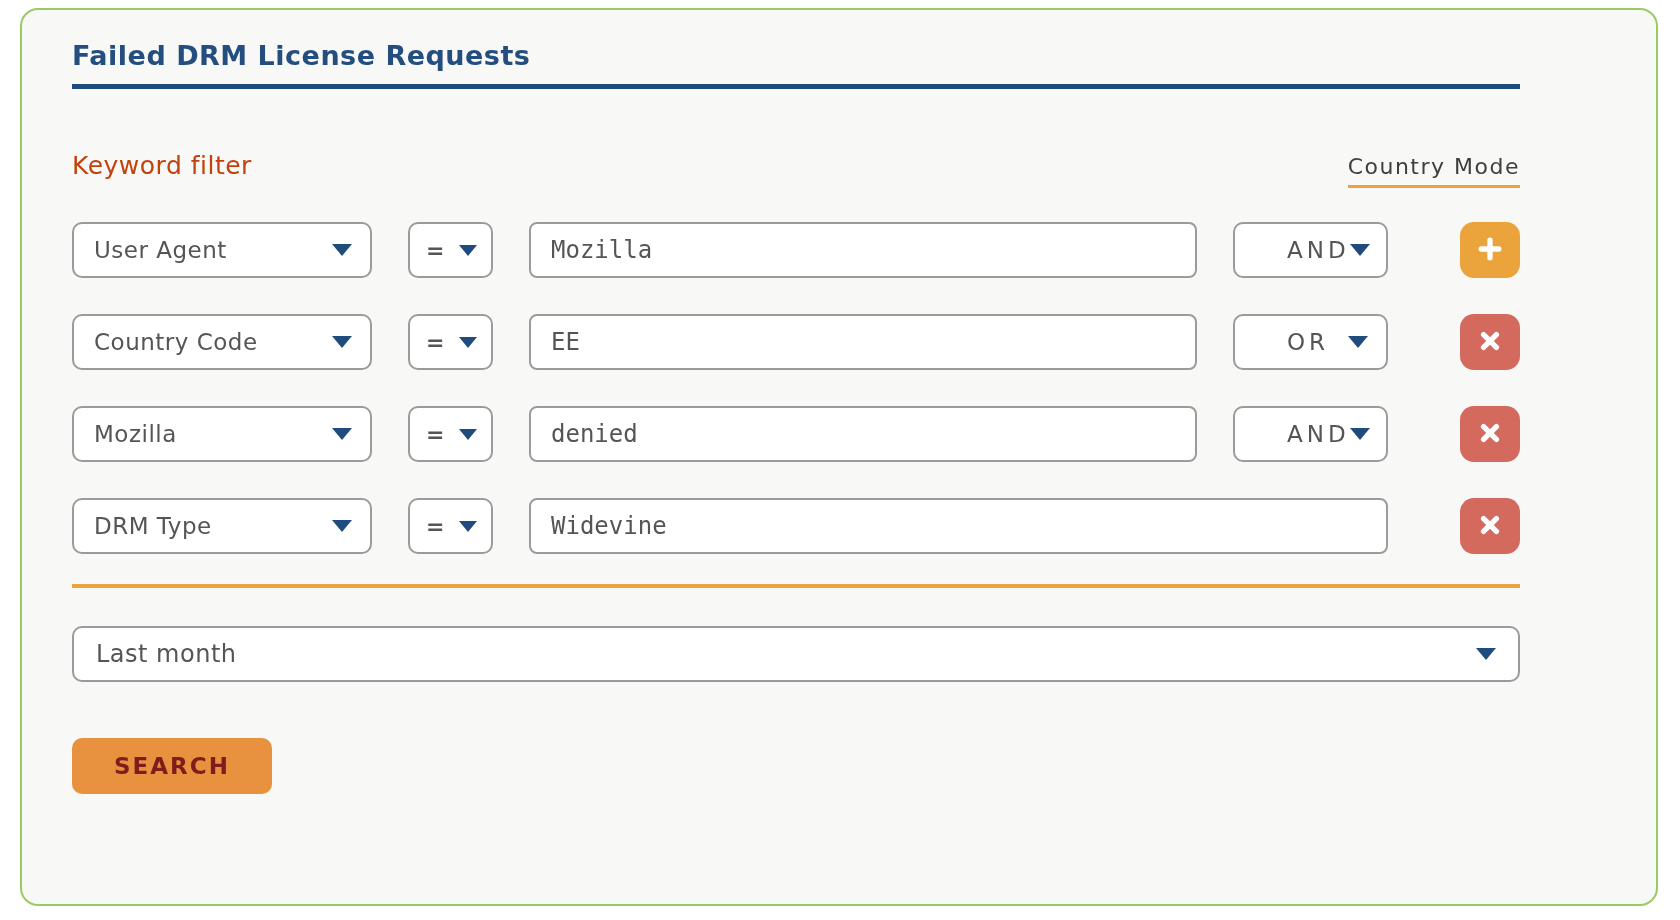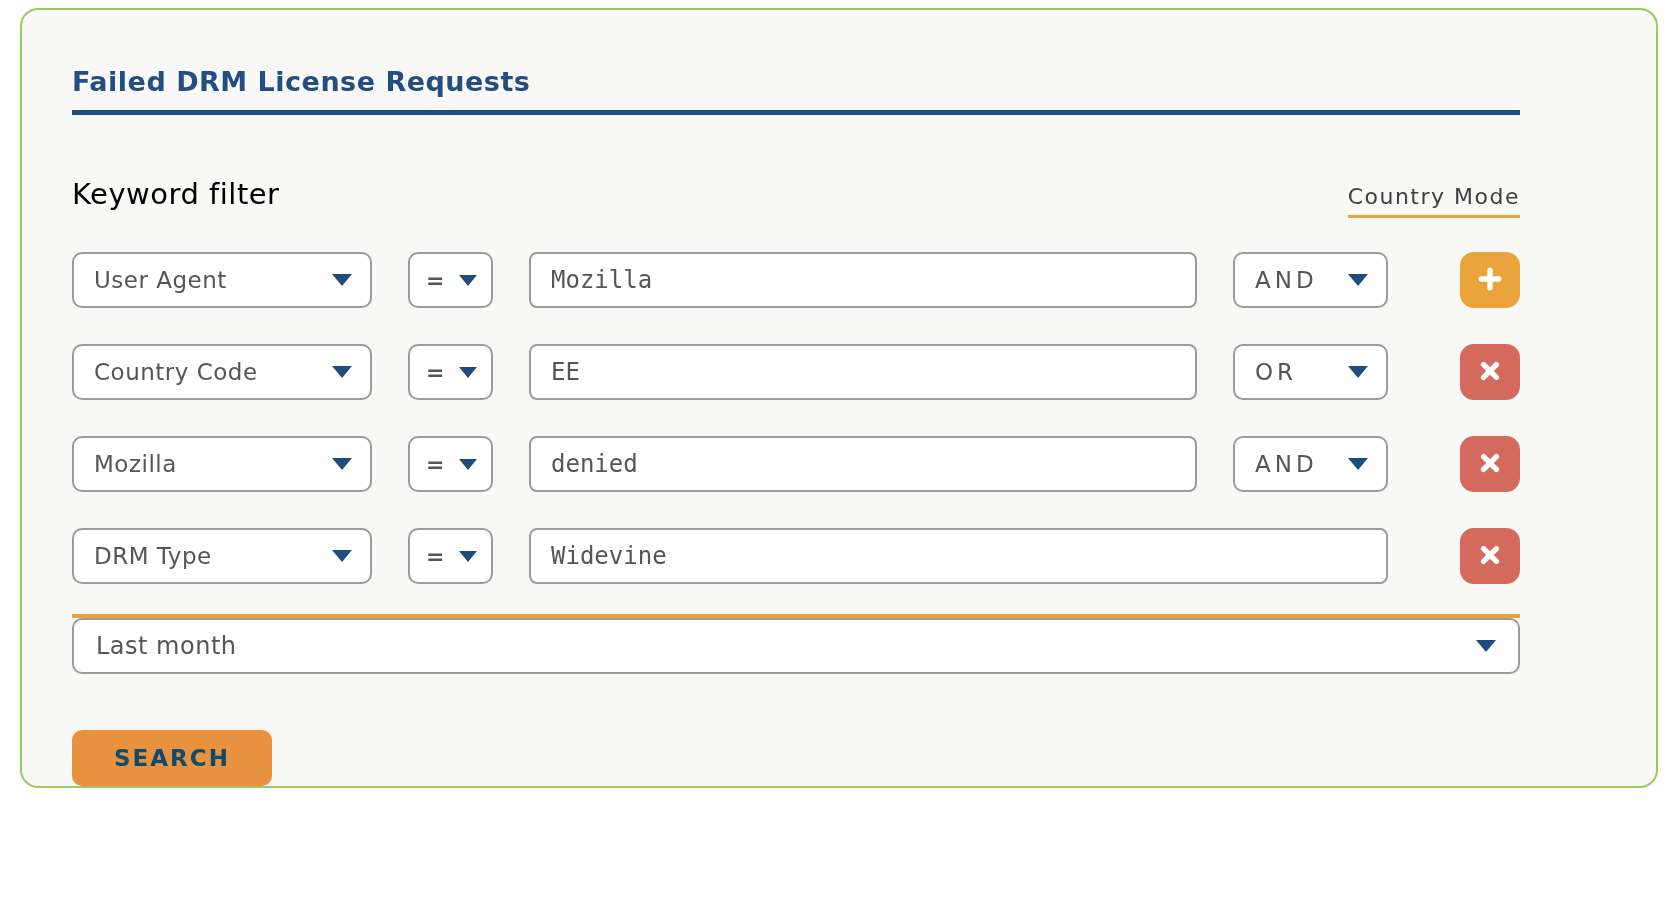--- a/index.html
+++ b/index.html
@@ -4,45 +4,45 @@
 <style>
   * { box-sizing: border-box; margin: 0; padding: 0; }
   html, body {
     width: 1680px; height: 920px;
     background: #ffffff;
     font-family: "DejaVu Sans", "Liberation Sans", sans-serif;
   }
   .card {
     position: absolute;
     left: 20px; top: 8px;
-    width: 1638px; height: 780px;
+    width: 1638px; height: 898px;
     background: #f8f8f6;
     border: 2px solid #9dc962;
     border-radius: 18px;
-    padding: 56px 136px 60px 50px;
+    padding: 30px 136px 60px 50px;
   }
   .panel-title {
     font-size: 27px;
     font-weight: 700;
     letter-spacing: 0.5px;
     color: #254e80;
     padding-bottom: 13px;
     border-bottom: 5px solid #1f4b7d;
   }
   .section-header {
     margin-top: 62px;
     display: flex;
     justify-content: space-between;
     align-items: baseline;
   }
   .section-heading {
-    font-size: 29px;
+    font-size: 25px;
     font-weight: 500;
     letter-spacing: 0.5px;
-    color: #000000;
+    color: #c2410c;
     text-align: center;
   }
   .simple-mode {
     font-size: 22px;
     letter-spacing: 1.5px;
     color: #3f3f3f;
     padding-bottom: 6px;
     border-bottom: 3px solid #eaa13e;
     cursor: pointer;
   }
@@ -60,21 +60,21 @@
     border: 2px solid #9b9b9b;
     border-radius: 10px;
     display: flex;
     align-items: center;
     color: #555555;
   }
   .sel { padding: 0 18px 0 20px; justify-content: space-between; cursor: pointer; }
   .sel .sel-label { font-size: 23px; letter-spacing: 0.5px; }
   .eq-sel { padding: 0 14px 0 16px; justify-content: space-between; cursor: pointer; }
   .eq-sel .sel-label { font-size: 22px; font-weight: 600; }
-  .bool-sel .sel-label { letter-spacing: 4px; }
+  .bool-sel .sel-label { letter-spacing: 4px; margin-left: 32px; }
   .caret {
     width: 0; height: 0;
     border-left: 10px solid transparent;
     border-right: 10px solid transparent;
     border-top: 12px solid #1f4b7d;
     flex: 0 0 auto;
   }
   .eq-sel .caret {
     border-left-width: 9px; border-right-width: 9px; border-top-width: 11px;
   }
@@ -100,31 +100,32 @@
   .icon-btn.add { background: #eba43c; }
   .icon-btn.remove { background: #d4695e; }
   .divider {
     margin-top: 30px;
     height: 4px;
     background: #e9a440;
     border: none;
   }
   .period-heading { margin-top: 36px; }
   .period-select {
+    margin-top: 38px;
     padding: 0 22px 0 22px;
     justify-content: space-between;
     cursor: pointer;
   }
   .period-select .sel-label { font-size: 24px; letter-spacing: 0.5px; }
   .search-btn {
     margin-top: 56px;
     width: 200px; height: 56px;
     background: #e8923f;
     border: none; border-radius: 10px;
-    color: #0c4a6e;
+    color: #7f1d1d;
     font-family: "DejaVu Sans", "Liberation Sans", sans-serif;
     font-size: 23px;
     font-weight: 700;
     letter-spacing: 2px;
     cursor: pointer;
   }
 </style>
 </head>
 <body>
 

